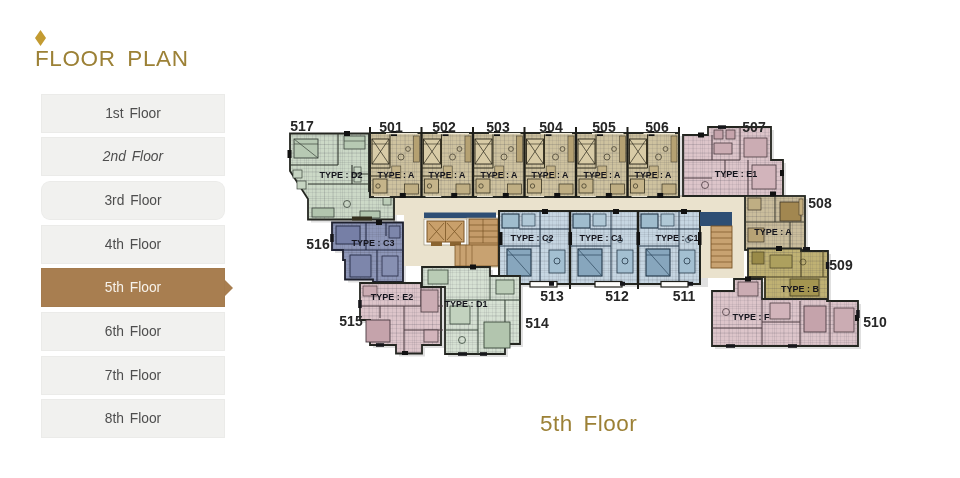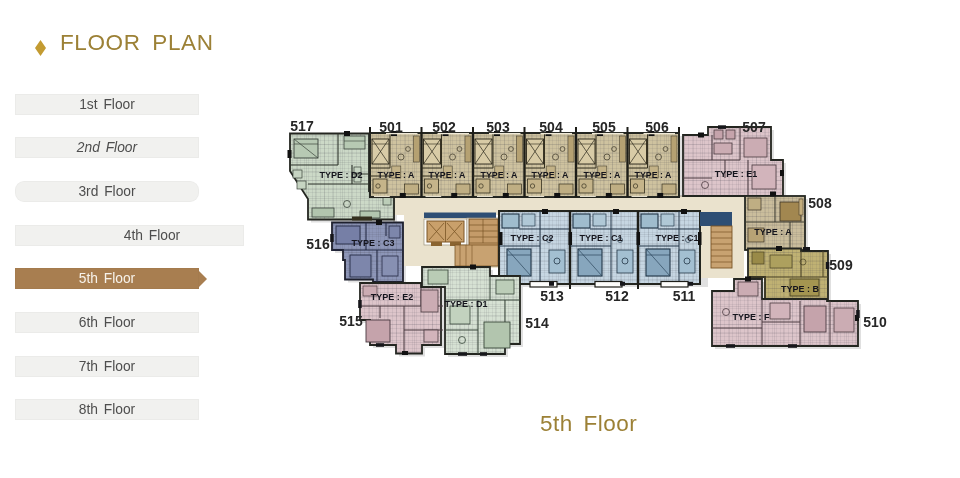--- a/index.html
+++ b/index.html
@@ -1,21 +1,21 @@
 <!DOCTYPE html>
 <html><head>
 <meta charset="utf-8">
 <style>
   html,body{margin:0;padding:0;background:#ffffff;width:960px;height:478px;overflow:hidden;}
   body{font-family:"Liberation Sans", sans-serif;position:relative;}
-  .title{position:absolute;left:35px;top:30px;display:flex;align-items:flex-end;}
+  .title{position:absolute;left:35px;top:30px;display:flex;align-items:flex-start;flex-direction:column;}
   .diamond{width:11px;height:16px;background:#c39b31;transform:none;
     clip-path:polygon(50% 0,100% 50%,50% 100%,0 50%);margin-right:14px;}
   .titletext{font-size:22.5px;color:#9c8136;letter-spacing:0.6px;word-spacing:5px;font-weight:400;}
-  .btn{position:absolute;left:15px;width:184px;height:21px;background:#f1f1ef;box-shadow:inset 0 0 0 1px rgba(0,0,0,0.025);
+  .btn{position:absolute;left:41px;width:184px;height:39px;background:#f1f1ef;box-shadow:inset 0 0 0 1px rgba(0,0,0,0.025);
     color:#4e4e4e;font-size:13.8px;display:flex;align-items:center;justify-content:center;
     letter-spacing:0px;word-spacing:2px;}
   .btn.active{background:#a87e50;color:#f7f2ea;}
   .btn.active:after{content:"";position:absolute;right:-8px;top:50%;margin-top:-8px;
     border-left:8px solid #a87e50;border-top:8px solid transparent;border-bottom:8px solid transparent;}
   .caption{position:absolute;left:540px;top:411px;font-size:22.5px;color:#9c8136;
     letter-spacing:0.5px;word-spacing:4px;}
   svg{position:absolute;left:0;top:0;}
   .num{font-family:"Liberation Sans",sans-serif;font-weight:bold;font-size:14px;fill:#262626;text-anchor:middle;}
   .typ{font-family:"Liberation Sans",sans-serif;font-weight:bold;font-size:9px;fill:#14141c;text-anchor:middle;}
@@ -28,21 +28,21 @@
     <div class="diamond"></div>
     <div class="titletext">FLOOR PLAN</div>
   </div>
 
 <div class="btn" style="top:94px;">1st Floor</div>
 
 <div class="btn" style="top:137px;font-style:italic;">2nd Floor</div>
 
 <div class="btn" style="top:181px;border-radius:9px;">3rd Floor</div>
 
-<div class="btn" style="top:225px;padding-left:45px;">4th Floor</div>
+<div class="btn" style="top:225px;">4th Floor</div>
 
 <div class="btn active" style="top:268px;">5th Floor</div>
 
 <div class="btn" style="top:312px;">6th Floor</div>
 
 <div class="btn" style="top:356px;">7th Floor</div>
 
 <div class="btn" style="top:399px;">8th Floor</div>
 
 <div class="caption">5th Floor</div>

